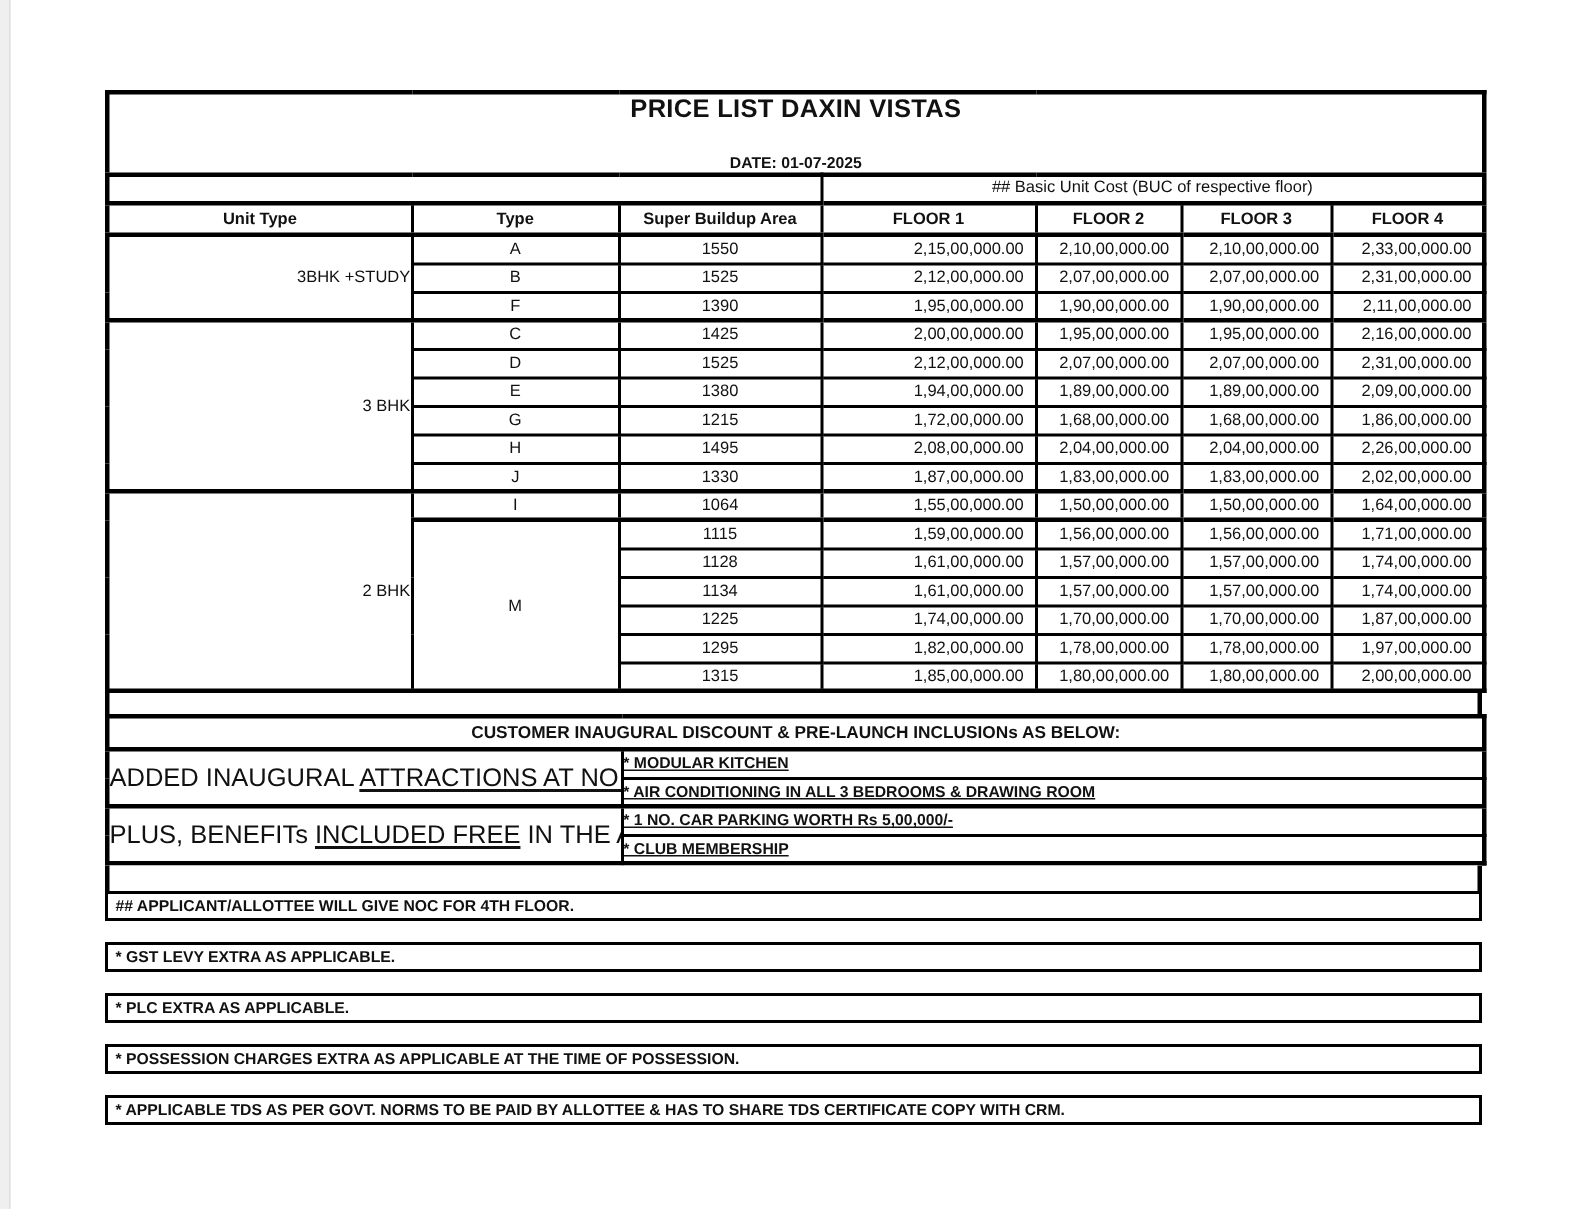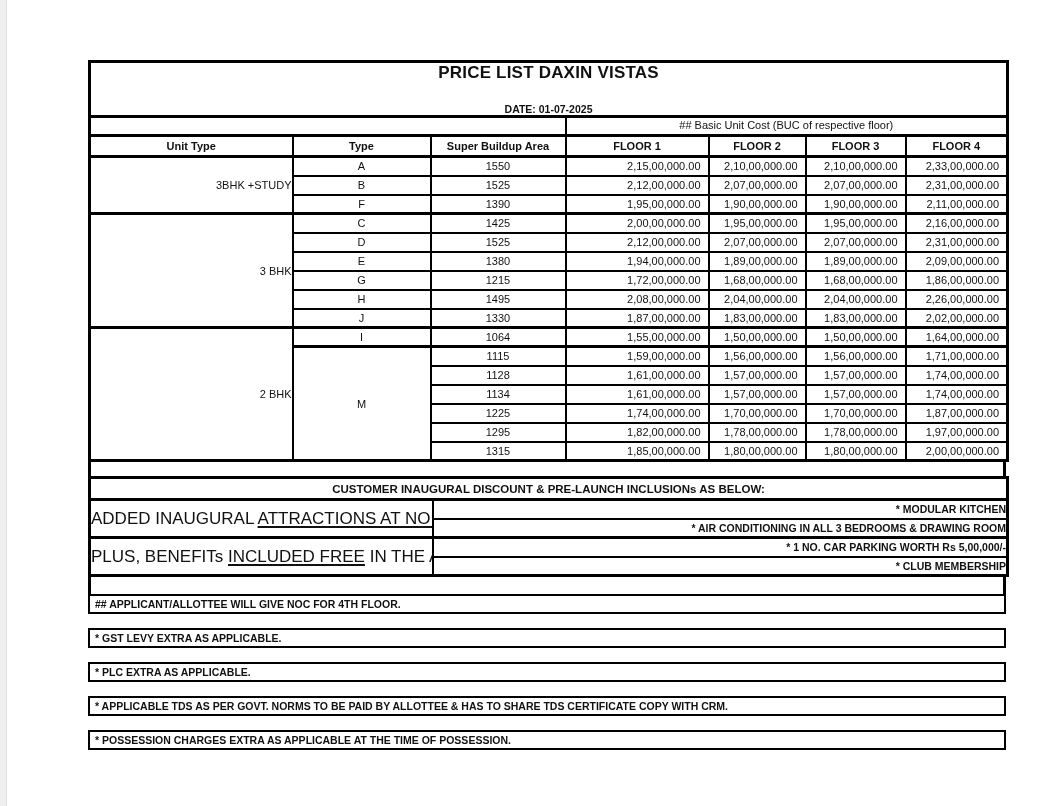--- a/index.html
+++ b/index.html
@@ -10,21 +10,21 @@
     color: #111;
     overflow: hidden;
   }
   .page-edge {
     position: absolute; left: 0; top: 0;
     width: 7px; height: 806px;
     background: #efefef;
     border-right: 1px solid #e0e0e0;
   }
   .doc {
-    position: absolute; left: 88px; top: 60px; width: 918px;
+    position: absolute; left: 70px; top: 60px; width: 918px;
   }
 
   table { border-collapse: collapse; table-layout: fixed; width: 918px; }
 
   
   .price-table { border: 3px solid #000; }
   .price-table td, .price-table th { border: 2px solid #000; overflow: hidden; white-space: nowrap; }
 
   .title-cell { border-bottom: 3px solid #000 !important; height: 50px; text-align: center; vertical-align: middle; }
   .doc-title { font-size: 17px; font-weight: 700; letter-spacing: .2px; }
@@ -51,21 +51,21 @@
   .gap-band.tall { height: 17px; }
 
   
   .inc-table { border: 3px solid #000; }
   .inc-table td { border: 2px solid #000; vertical-align: middle; overflow: hidden; white-space: nowrap; }
   .inc-header {
     height: 22px; text-align: center; font-size: 11.5px; font-weight: 700;
     border-bottom: 3px solid #000 !important;
   }
   .inc-label { text-align: right; font-size: 17px; font-weight: 400; }
-  .inc-item { height: 19px; text-align: right; font-size: 10.5px; font-weight: 700; }
+  .inc-item { height: 19px; text-align: left; font-size: 10.5px; font-weight: 700; text-decoration: underline; }
   tr.inc-group-start td { border-top: 3px solid #000; }
   .uline { text-decoration: underline; text-decoration-thickness: 1.5px; text-underline-offset: 2px; }
 
   
   .note-row {
     border: 2.5px solid #000;
     height: 20px; margin-top: 14px;
     display: flex; align-items: center;
     padding-left: 5px;
     font-size: 10.5px; font-weight: 700; white-space: nowrap;
@@ -269,17 +269,17 @@
     </tr>
   </tbody>
     </table>
 
   <div class="gap-band tall"></div>
 
   <div class="notes-wrap">
     <div class="note-row first">## APPLICANT/ALLOTTEE WILL GIVE NOC FOR 4TH FLOOR.</div>
     <div class="note-row">* GST LEVY EXTRA AS APPLICABLE.</div>
     <div class="note-row">* PLC EXTRA AS APPLICABLE.</div>
+    <div class="note-row">* POSSESSION CHARGES EXTRA AS APPLICABLE AT THE TIME OF POSSESSION.</div>
     <div class="note-row">* APPLICABLE TDS AS PER GOVT. NORMS TO BE PAID BY ALLOTTEE &amp; HAS TO SHARE TDS CERTIFICATE COPY WITH CRM.</div>
-    <div class="note-row">* POSSESSION CHARGES EXTRA AS APPLICABLE AT THE TIME OF POSSESSION.</div>
   </div>
 
 </div>
 
 </body></html>

